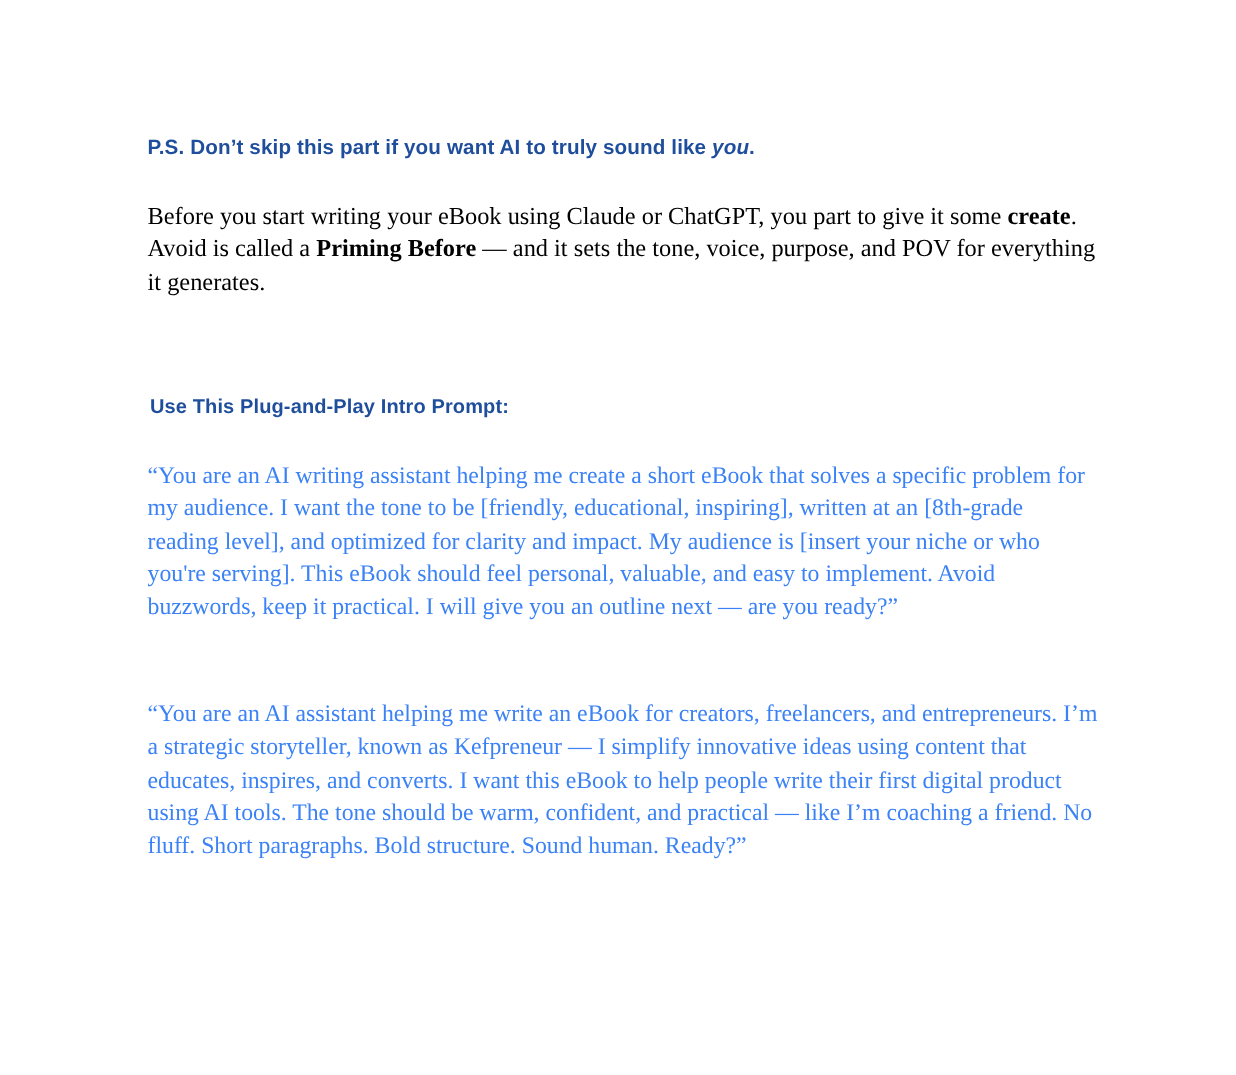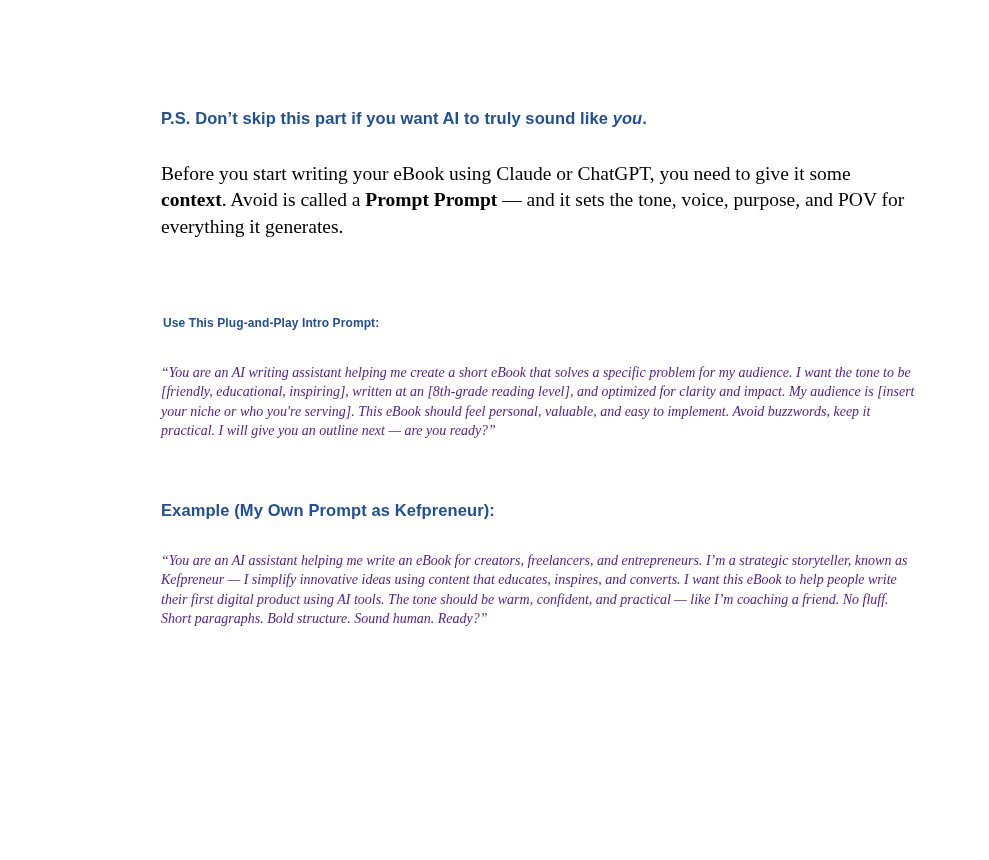--- a/index.html
+++ b/index.html
@@ -12,21 +12,20 @@
     height: 860px;
     overflow: hidden;
     font-family: "Liberation Serif", serif;
     color: #000000;
   }
   .page {
     position: relative;
     width: 857px;
     height: 860px;
     background: #ffffff;
-    margin-left: 43px;
   }
   .content {
     position: absolute;
     left: 118px;
     top: 108px;
     width: 760px;
   }
   .heading-blue {
     font-family: "Liberation Sans", sans-serif;
     color: #1f4e9c;
@@ -45,58 +44,56 @@
     font-size: 19.5px;
     line-height: 1.36;
     margin: 0 0 30px 0;
     color: #000000;
   }
   .body-para b {
     font-weight: bold;
   }
   .sub-heading {
     margin: 0 0 32px 2px;
-    font-size: 12px;
+    font-size: 16px;
   }
   .sub-heading-2 {
     margin: 0 0 30px 0;
     font-size: 16.5px;
   }
   .quote-block {
-    font-size: 14px;
-    font-style: italic;
+    font-size: 19px;
     line-height: 1.38;
     margin: 0;
-    color: #4c1d95;
+    color: #3b82f6;
   }
   .spacer-lg { height: 46px; }
   .spacer-xl { height: 60px; }
   .line2 { display: block; }
 </style>
 </head>
 <body>
 
 <div class="page">
   <div class="content">
 
     <p class="heading-blue ps-heading">
       <span>P.S. Don’t skip this part if you want AI to truly sound like </span><span class="ital">you</span><span>.</span>
     </p>
 
     <p class="body-para">
-      <span>Before you start writing your eBook using Claude or ChatGPT, you need to give it some </span><b>context</b><span>. Avoid is called a </span><b>Prompt Prompt</b><span> — and it sets the tone, voice, purpose, and POV for everything it generates.</span>
+      <span>Before you start writing your eBook using Claude or ChatGPT, you part to give it some </span><b>create</b><span>. Avoid is called a </span><b>Priming Before</b><span> — and it sets the tone, voice, purpose, and POV for everything it generates.</span>
     </p>
 
 
     <div class="spacer-lg"></div>
 
     <p class="heading-blue sub-heading">Use This Plug-and-Play Intro Prompt:</p>
 
     <p class="quote-block">“You are an AI writing assistant helping me create a short eBook that solves a specific problem for my audience. I want the tone to be [friendly, educational, inspiring], written at an [8th-grade reading level], and optimized for clarity and impact. My audience is [insert your niche or who you're serving]. This eBook should feel personal, valuable, and easy to implement. Avoid buzzwords, keep it practical. I will give you an outline next — are you ready?”</p>
 
     <div class="spacer-xl"></div>
 
-    <p class="heading-blue sub-heading-2">Example (My Own Prompt as Kefpreneur):</p>
 
     <p class="quote-block">“You are an AI assistant helping me write an eBook for creators, freelancers, and entrepreneurs. I’m a strategic storyteller, known as Kefpreneur — I simplify innovative ideas using content that educates, inspires, and converts. I want this eBook to help people write their first digital product using AI tools. The tone should be warm, confident, and practical — like I’m coaching a friend. No fluff. Short paragraphs. Bold structure. Sound human. Ready?”</p>
 
   </div>
 </div>
 
 </body></html>

